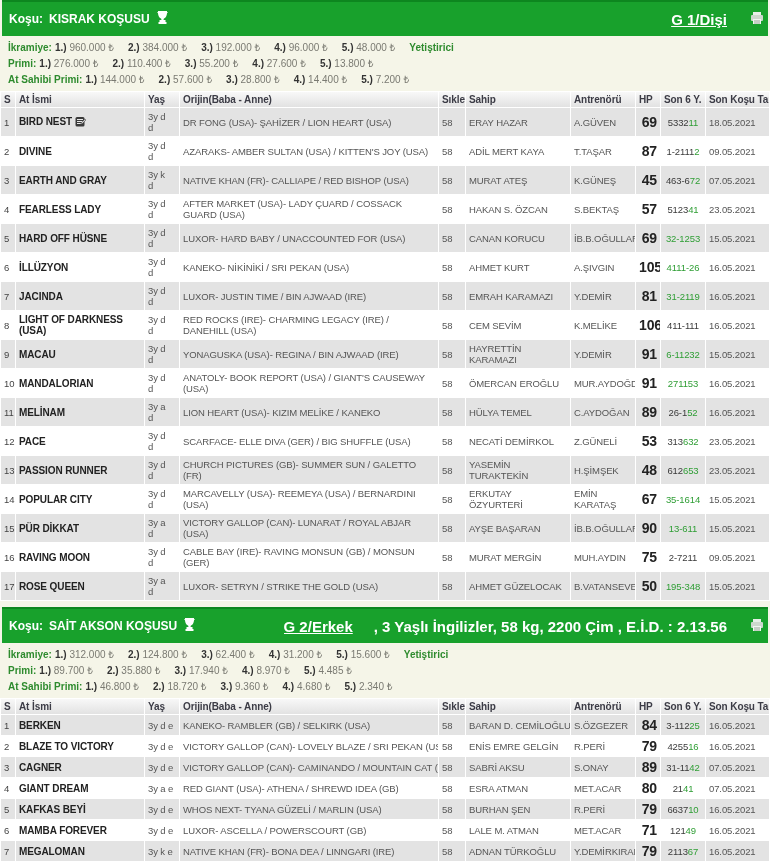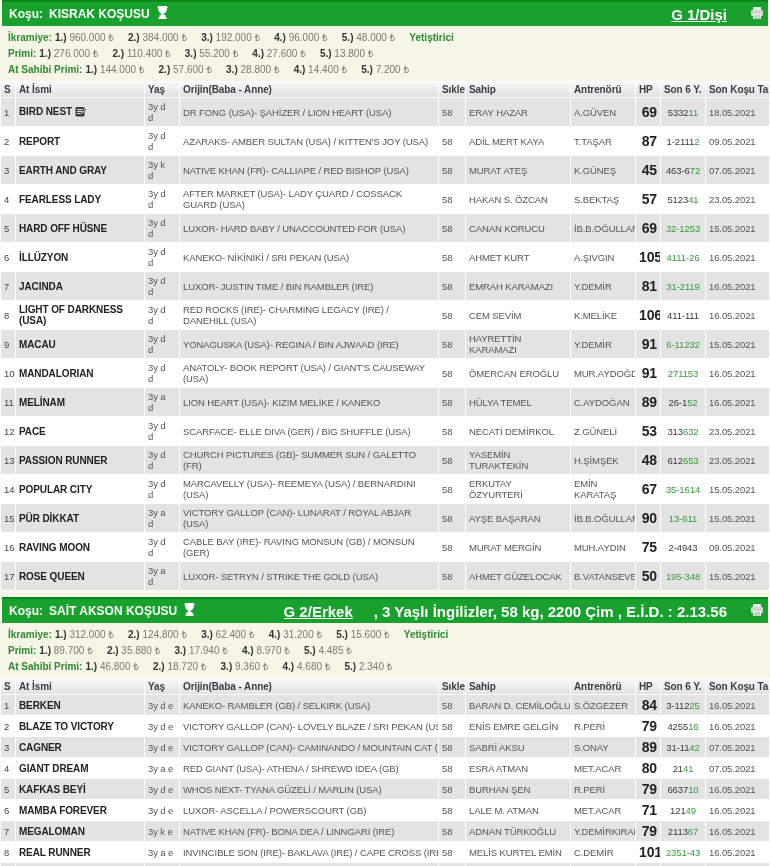--- a/index.html
+++ b/index.html
@@ -4,21 +4,21 @@
 <style>
   html,body{margin:0;padding:0;}
   body{
     width:770px;height:866px;overflow:hidden;
     background:#f5f5e8;
     font-family:"Liberation Sans",sans-serif;
     -webkit-font-smoothing:antialiased;
   }
   .race-section{margin:0;}
   .race-bar{
-    height:26px;margin:0 2px;box-sizing:border-box;
+    height:36px;margin:0 2px;box-sizing:border-box;
     background:#18a12c;border-top:2px solid #0d861f;
     color:#fff;display:flex;align-items:center;justify-content:space-between;
     padding:0 4px 0 7px;
   }
   .bar-left{display:flex;align-items:center;gap:6px;font-weight:bold;font-size:12px;white-space:nowrap;}
   .bar-title-label{font-weight:bold;}
   .bar-right{display:flex;align-items:center;gap:21px;font-weight:bold;font-size:15px;white-space:nowrap;overflow:hidden;}
   .bar-link{text-decoration:underline;color:#fff;cursor:pointer;}
   .trophy{flex:0 0 auto;display:inline-block;}
   .printer{flex:0 0 auto;display:inline-block;margin-left:2px;}
@@ -133,21 +133,21 @@
     <td class="c-w">58</td>
     <td class="c-owner">ERAY HAZAR</td>
     <td class="c-trainer">A.GÜVEN</td>
     <td class="c-hp">69</td>
     <td class="c-son6"><span class="s6b">5332</span><span class="s6g">11</span></td>
     <td class="c-date">18.05.2021</td>
   </tr>
         <tr>
     <td class="c-s">2</td>
     <td class="c-name">
-      <span class="hname">REPORT</span>
+      <span class="hname">DIVINE</span>
     </td>
     <td class="c-age">3y d d</td>
     <td class="c-origin">AZARAKS- AMBER SULTAN (USA) / KITTEN'S JOY (USA)</td>
     <td class="c-w">58</td>
     <td class="c-owner">ADİL MERT KAYA</td>
     <td class="c-trainer">T.TAŞAR</td>
     <td class="c-hp">87</td>
     <td class="c-son6"><span class="s6b">1-2111</span><span class="s6g">2</span></td>
     <td class="c-date">09.05.2021</td>
   </tr>
@@ -206,21 +206,21 @@
     <td class="c-hp">105</td>
     <td class="c-son6"><span class="s6b"></span><span class="s6g">4111-26</span></td>
     <td class="c-date">16.05.2021</td>
   </tr>
         <tr>
     <td class="c-s">7</td>
     <td class="c-name">
       <span class="hname">JACINDA</span>
     </td>
     <td class="c-age">3y d d</td>
-    <td class="c-origin">LUXOR- JUSTIN TIME / BIN RAMBLER (IRE)</td>
+    <td class="c-origin">LUXOR- JUSTIN TIME / BIN AJWAAD (IRE)</td>
     <td class="c-w">58</td>
     <td class="c-owner">EMRAH KARAMAZI</td>
     <td class="c-trainer">Y.DEMİR</td>
     <td class="c-hp">81</td>
     <td class="c-son6"><span class="s6b"></span><span class="s6g">31-2119</span></td>
     <td class="c-date">16.05.2021</td>
   </tr>
         <tr>
     <td class="c-s">8</td>
     <td class="c-name">
@@ -337,21 +337,21 @@
     <td class="c-s">16</td>
     <td class="c-name">
       <span class="hname">RAVING MOON</span>
     </td>
     <td class="c-age">3y d d</td>
     <td class="c-origin">CABLE BAY (IRE)- RAVING MONSUN (GB) / MONSUN (GER)</td>
     <td class="c-w">58</td>
     <td class="c-owner">MURAT MERGİN</td>
     <td class="c-trainer">MUH.AYDIN</td>
     <td class="c-hp">75</td>
-    <td class="c-son6"><span class="s6b">2-4943</span><span class="s6g"></span></td>
+    <td class="c-son6"><span class="s6b">2-7211</span><span class="s6g"></span></td>
     <td class="c-date">09.05.2021</td>
   </tr>
         <tr>
     <td class="c-s">17</td>
     <td class="c-name">
       <span class="hname">ROSE QUEEN</span>
     </td>
     <td class="c-age">3y a d</td>
     <td class="c-origin">LUXOR- SETRYN / STRIKE THE GOLD (USA)</td>
     <td class="c-w">58</td>

